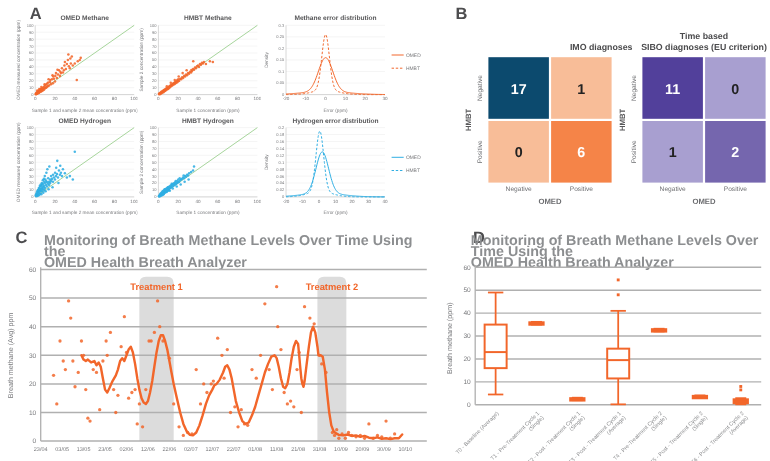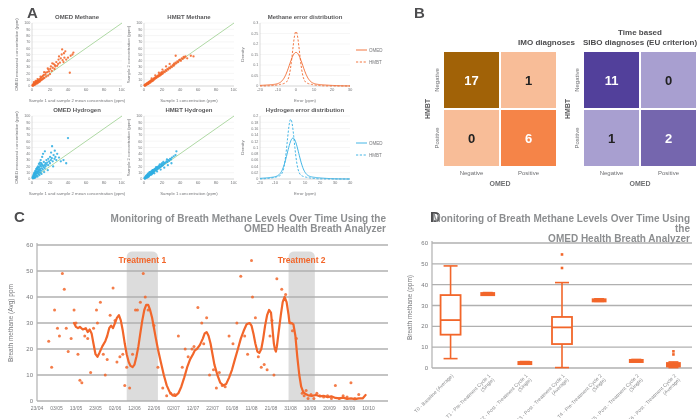--- a/index.html
+++ b/index.html
@@ -8,21 +8,21 @@
   .panel-letter{position:absolute;font-size:15px;font-weight:bold;color:#4d4d4f;}
   .sub{position:absolute;}
   svg text{font-family:"Liberation Sans", sans-serif;}
   .cm-block{position:absolute;}
   .cm-title{font-weight:bold;color:#4b4b4d;font-size:8px;line-height:10px;text-align:center;display:flex;flex-direction:column;justify-content:flex-end;}
   .cm-grid{display:grid;grid-template-columns:55px 55px;grid-template-rows:56px 56px;gap:2px;}
   .cm-cell{display:flex;align-items:center;justify-content:center;font-size:13px;font-weight:bold;}
   .cm-rowlab{position:absolute;transform:translate(-50%,-50%) rotate(-90deg);font-size:6px;color:#6d6e71;white-space:nowrap;}
   .cm-axis{color:#58585a;font-weight:bold;}
   .cm-collab{position:absolute;font-size:6px;color:#6d6e71;text-align:center;width:55px;}
-  .cd-title{position:absolute;text-align:right;font-size:10px;font-weight:bold;color:#8c8e90;line-height:10px;}
+  .cd-title{position:absolute;text-align:left;font-size:13px;font-weight:bold;color:#8c8e90;line-height:10px;}
   .cd-ylab{position:absolute;font-size:6.5px;color:#77787b;transform-origin:0 0;transform:rotate(-90deg);white-space:nowrap;}
 </style>
 </head>
 <body>
 
 <div id="figure">
   <div class="panel-letter" style="left:27px;top:4px;">A</div>
   <div class="panel-letter" style="left:414px;top:4px;">B</div>
   <div class="panel-letter" style="left:14px;top:208px;">C</div>
   <div class="panel-letter" style="left:430px;top:208px;">D</div>
@@ -583,21 +583,21 @@
         <text x="67" y="6.5" font-size="6" fill="#58585A" text-anchor="middle" font-weight="bold">Hydrogen error distribution</text>
         <text x="67" y="89.5" font-size="4.3" fill="#77787B" text-anchor="middle">Error (ppm)</text>
         <text x="0" y="0" font-size="4.3" fill="#77787B" text-anchor="middle" transform="translate(6,42.5) rotate(-90)">Density</text>
       </svg></div>
 
   <div class="cm-block" id="cm-imo" style="left:418px;top:24px;width:138px;">
       <div class="cm-title" style="position: absolute; left: 7px; top: 0px; width: 150px; height: 24px; text-align: right;">
         <div>IMO diagnoses</div>
       </div>
       <div class="cm-grid" style="position: absolute; left: 26px; top: 28px;">
-        <div class="cm-cell" style="background: #a16207; color: rgb(255, 255, 255);">17</div>
+        <div class="cm-cell" style="background: #0c4a6e; color: rgb(255, 255, 255);">17</div>
         <div class="cm-cell" style="background: rgb(248, 189, 152); color: rgb(34, 34, 34);">1</div>
         <div class="cm-cell" style="background: rgb(248, 189, 152); color: rgb(34, 34, 34);">0</div>
         <div class="cm-cell" style="background: rgb(245, 132, 72); color: rgb(255, 255, 255);">6</div>
       </div>
       <div class="cm-rowlab" style="left: 19px; top: 56px;">Negative</div>
       <div class="cm-rowlab" style="left: 19px; top: 114px;">Positive</div>
       <div class="cm-rowlab cm-axis" style="left: 9px; top: 85px; font-size: 7px;">HMBT</div>
       <div class="cm-collab" style="left: 26px; top: 146px;">Negative</div>
       <div class="cm-collab" style="left: 83px; top: 146px;">Positive</div>
       <div class="cm-collab cm-axis" style="left: 26px; top: 156px; width: 112px; font-size: 7px;">OMED</div>

